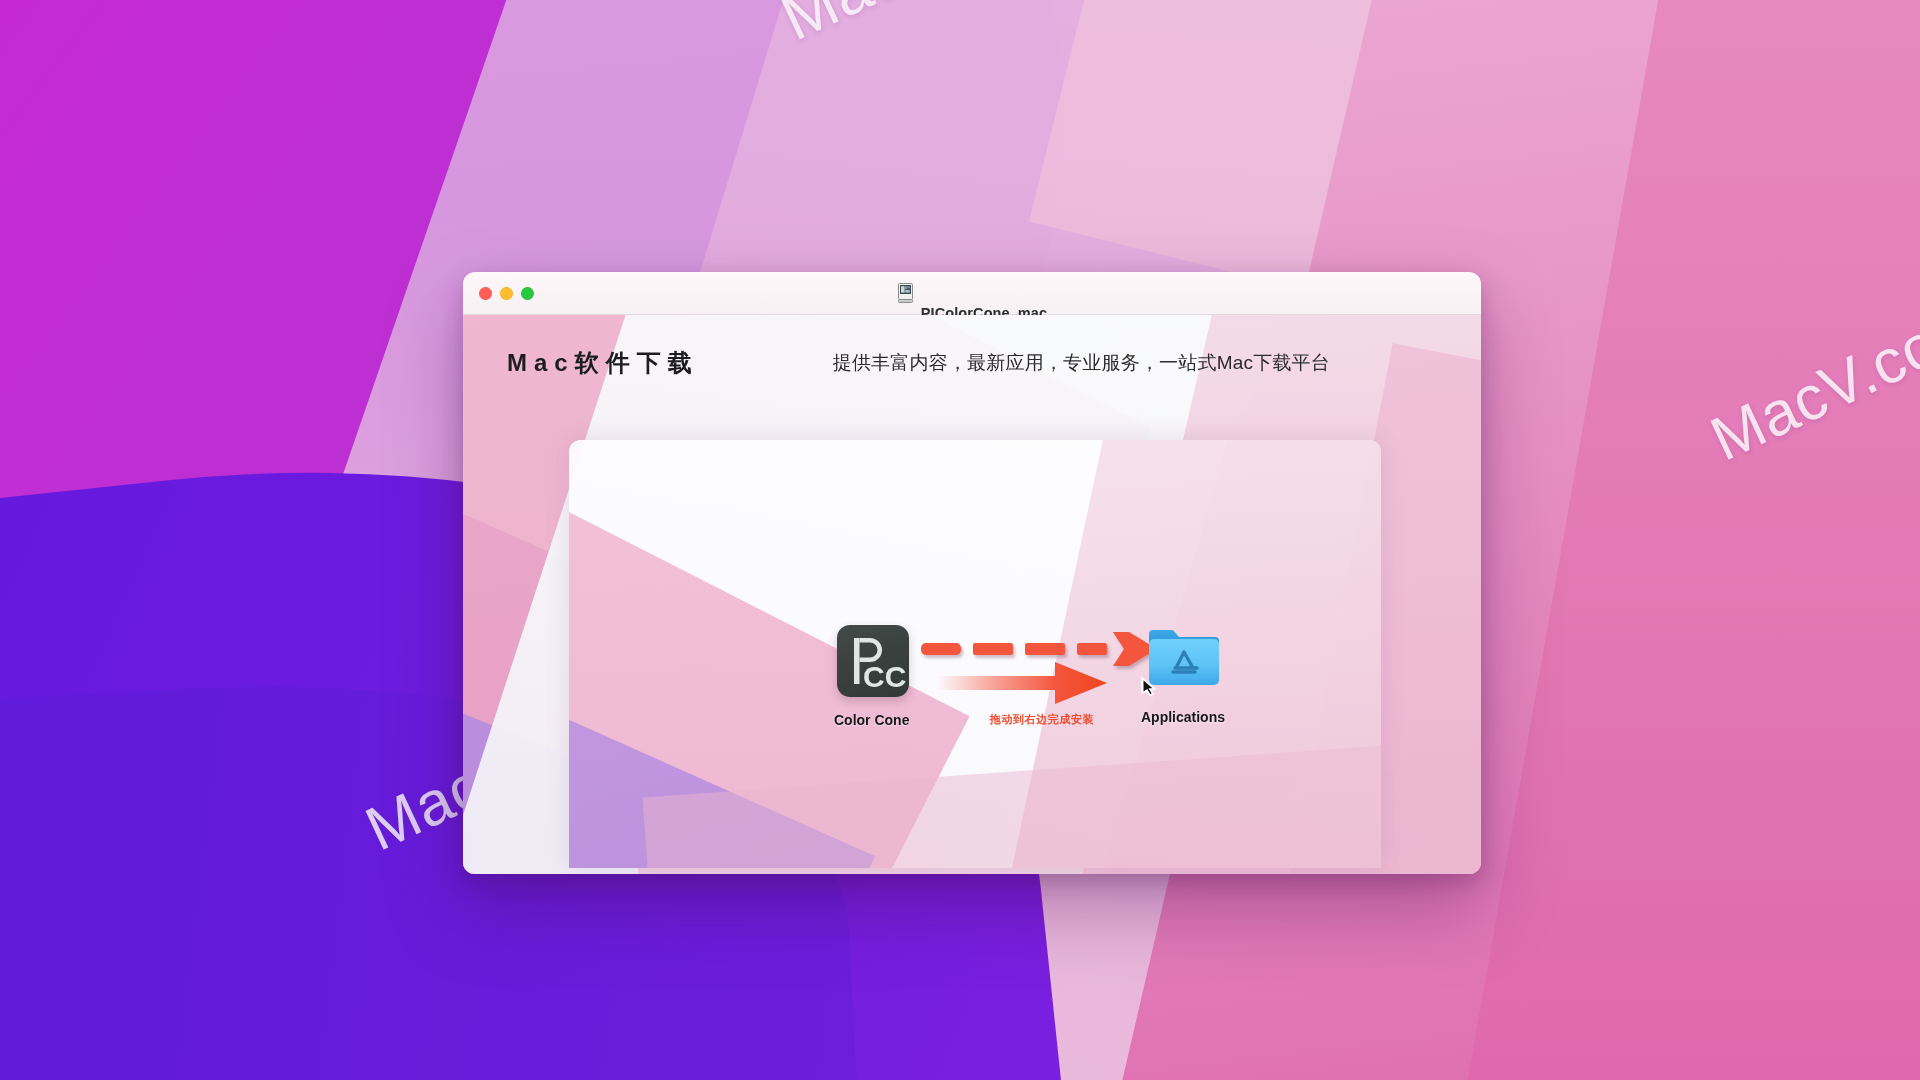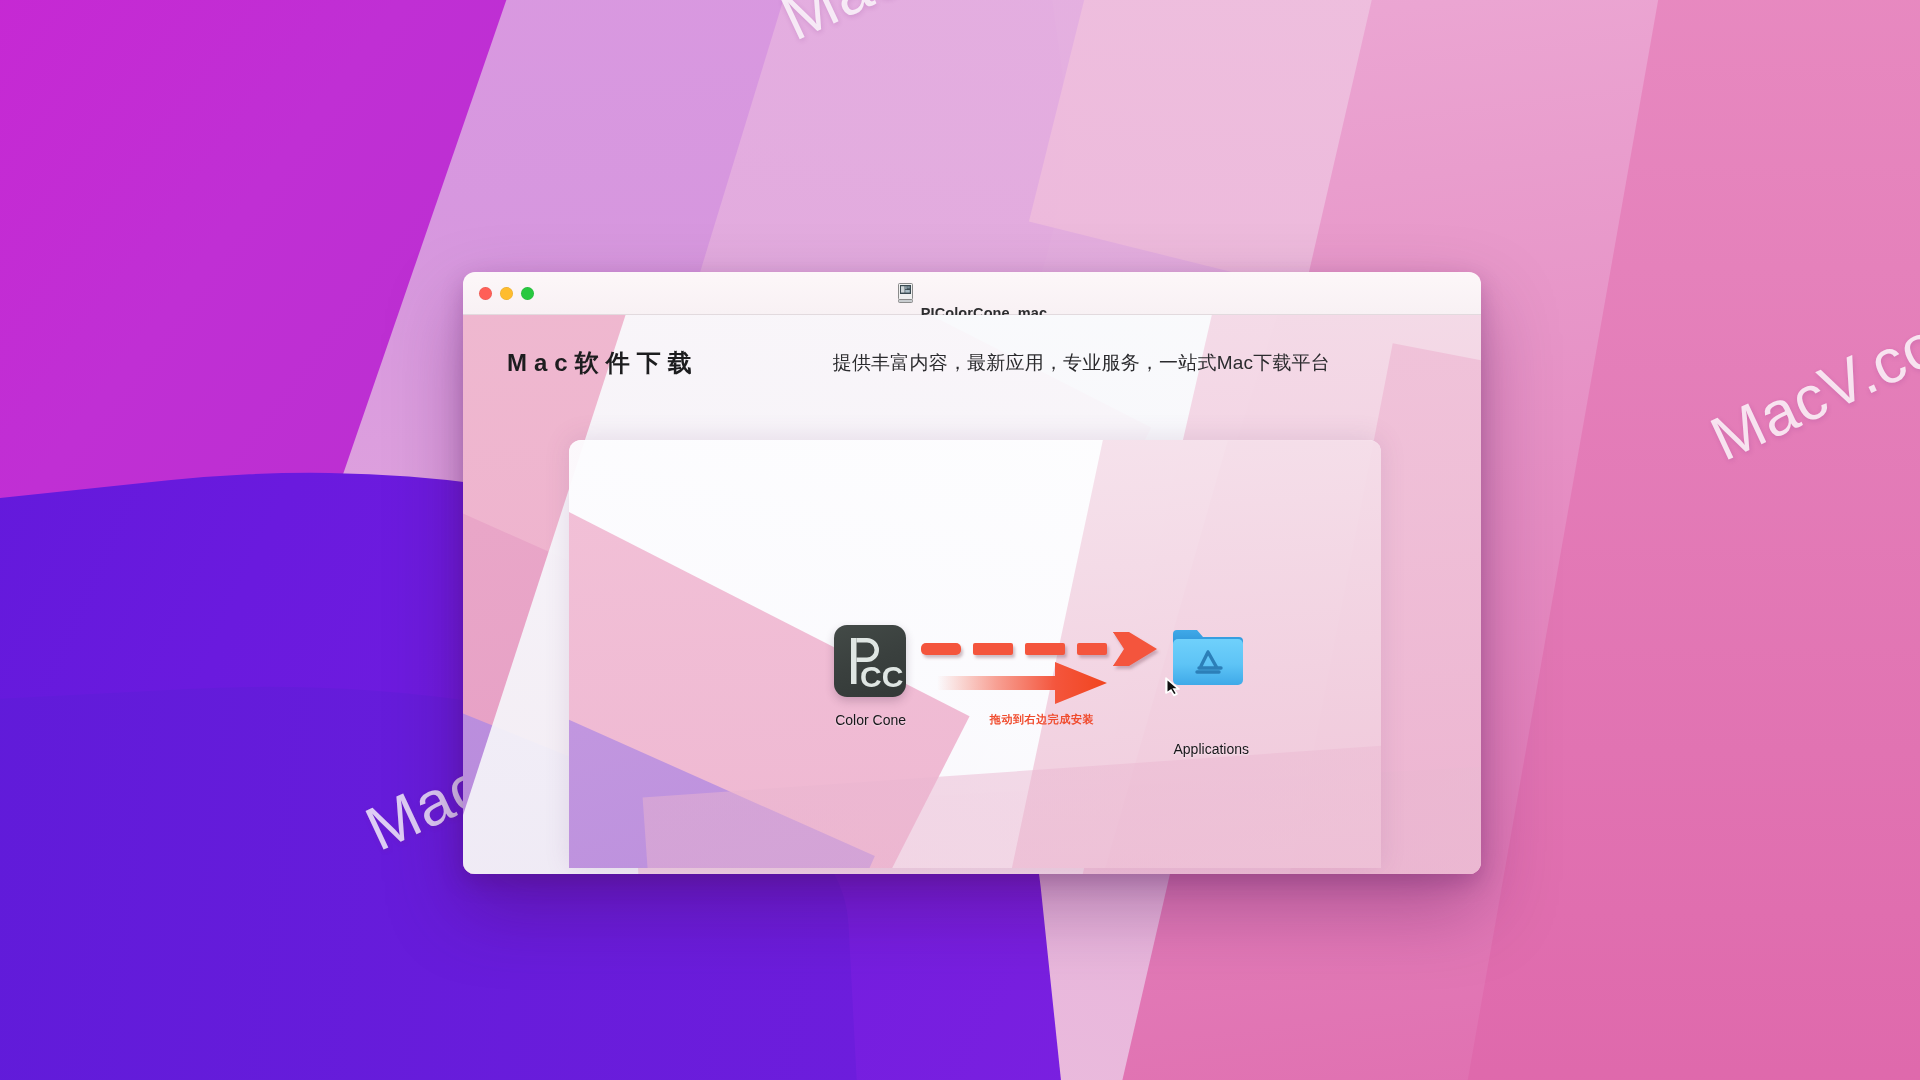--- a/index.html
+++ b/index.html
@@ -214,29 +214,30 @@
     z-index:6;
   }
   .item{
     position:absolute;
     display:flex; flex-direction:column; align-items:flex-end;
   }
   .item-label{
     margin-top:15px; font-size:14px; color:#17171a;
     text-shadow:0 1px 2px rgba(255,255,255,.55);
     white-space:nowrap;
+    font-weight:bold;
   }
   .app-icon{
     width:72px; height:72px; border-radius:13px;
     background:linear-gradient(160deg,#434a47 0%,#3a403e 50%,#333937 100%);
     position:relative;
     box-shadow:0 4px 10px rgba(60,30,60,.22);
   }
   .item-app{ left:265px; top:185px; }
-  .item-apps{ left:600px; top:182px;gap:32px; }
+  .item-apps{ left:572px; top:182px; }
 
   
   .arrows{ position:absolute; left:350px; top:190px; width:250px; height:90px; }
   .arrow-dashed{ position:absolute; left:0; top:0; }
   .arrow-solid{ position:absolute; left:18px; top:28px; }
 
   .drag-text{
     position:absolute; left:348px; top:272px;
     width:250px; text-align:center;
     font-size:11px; font-weight:bold; color:#f04b2d;

